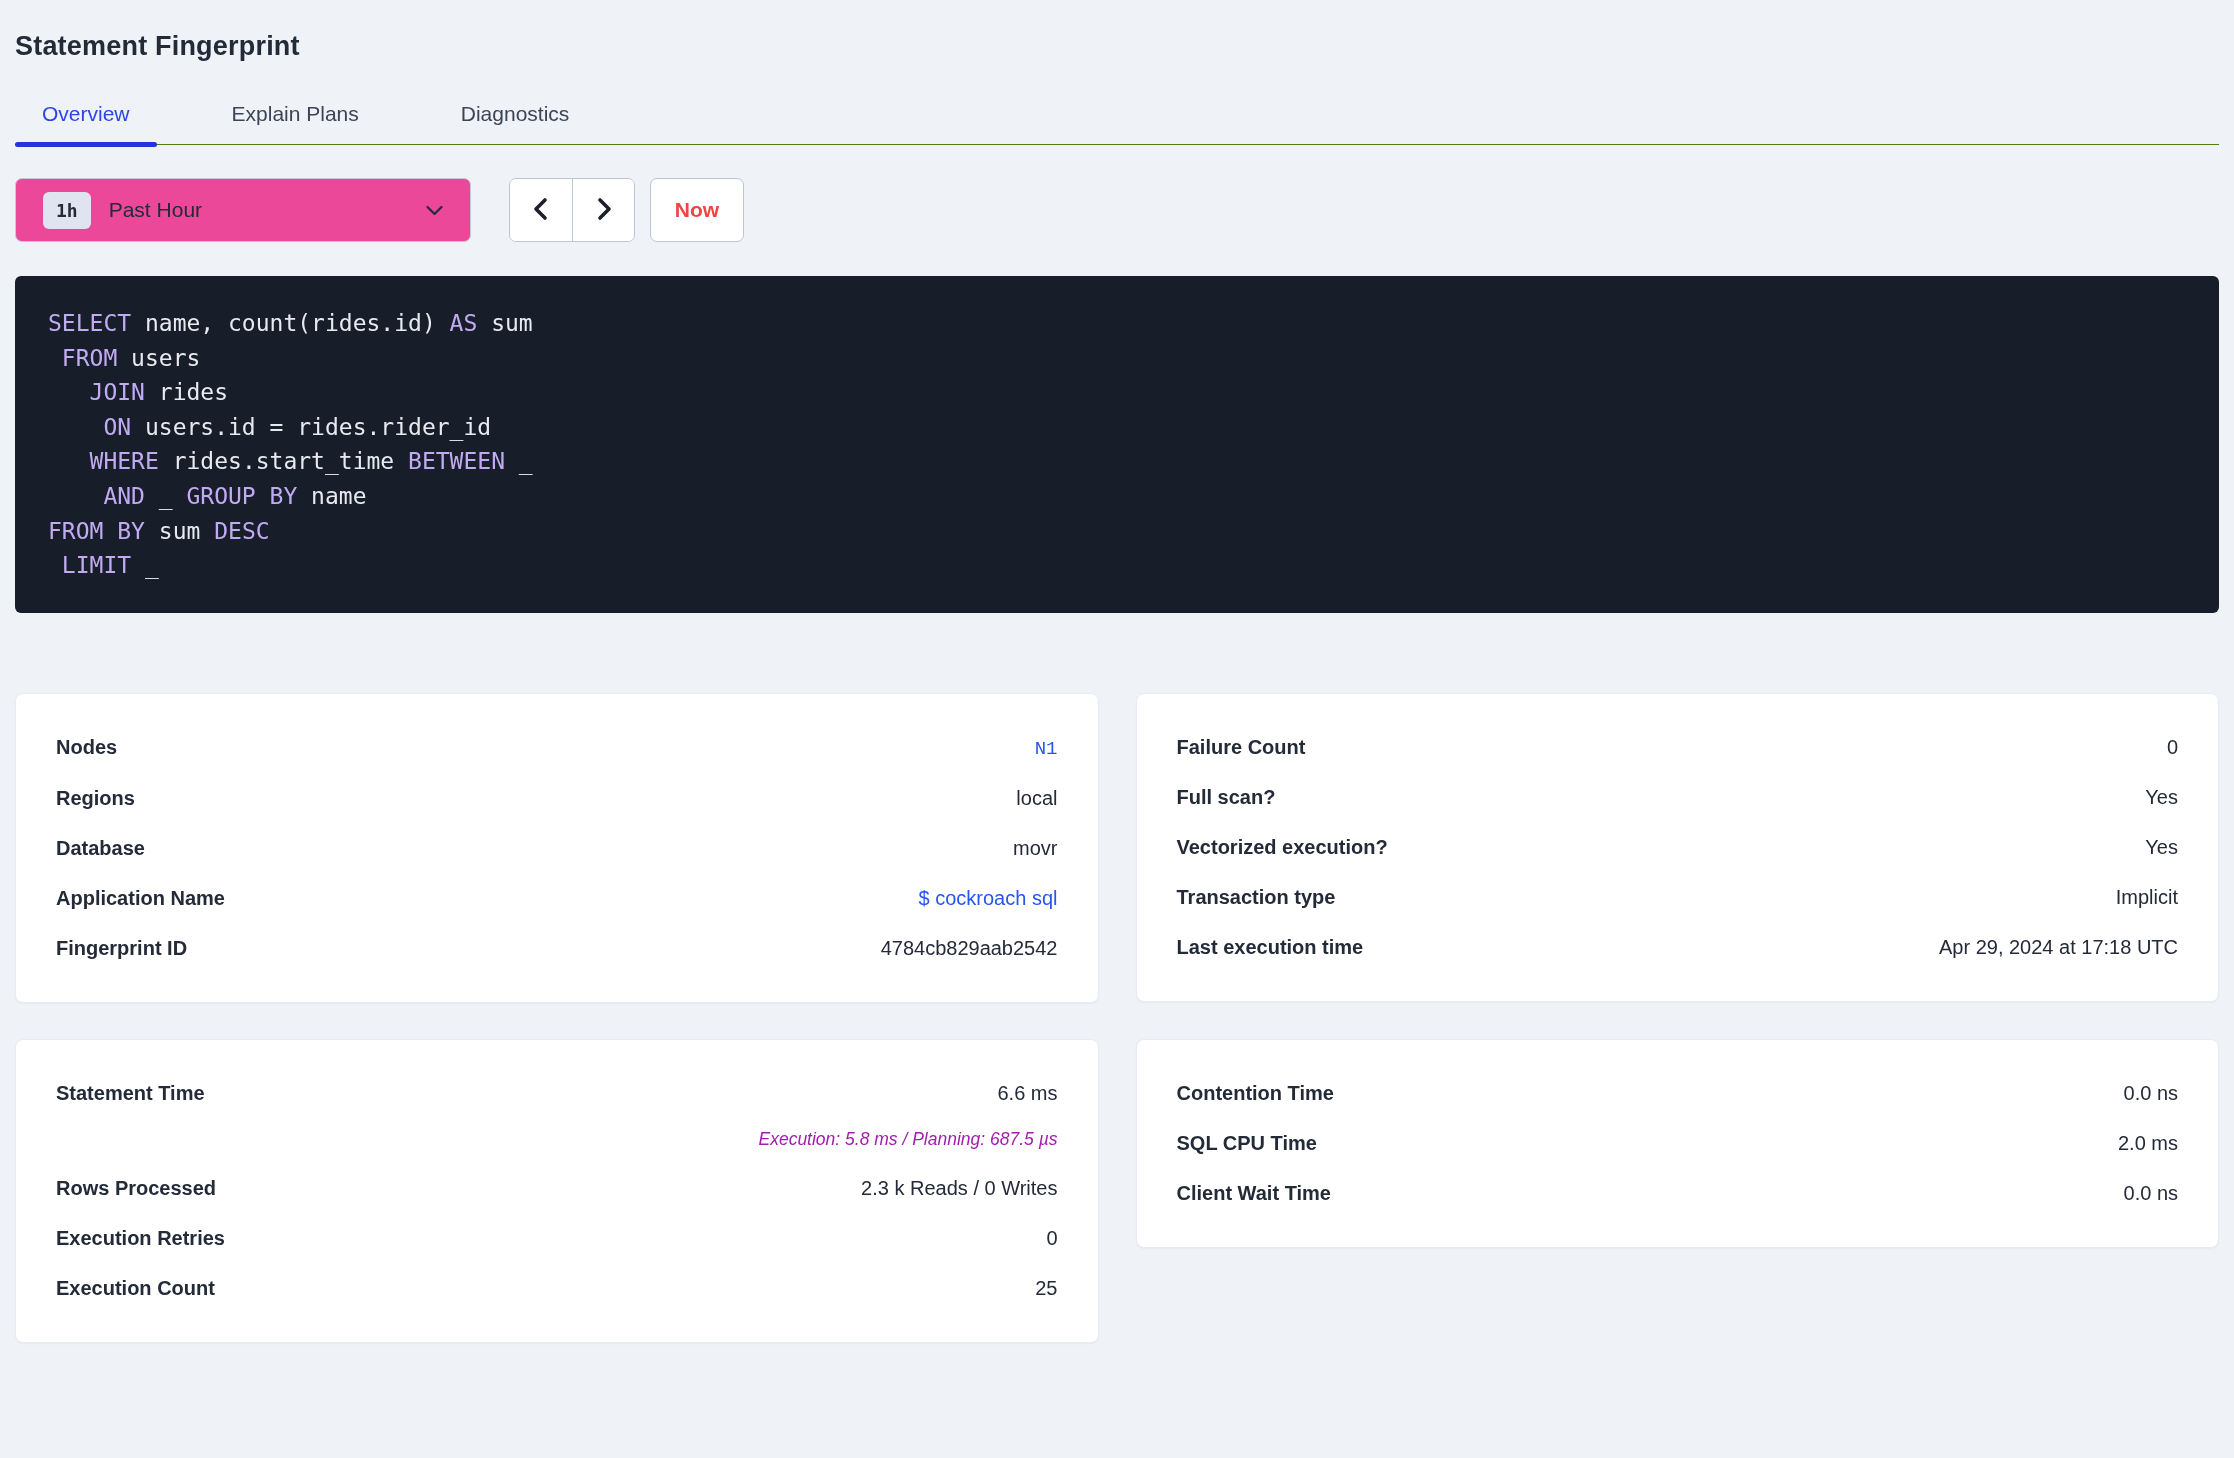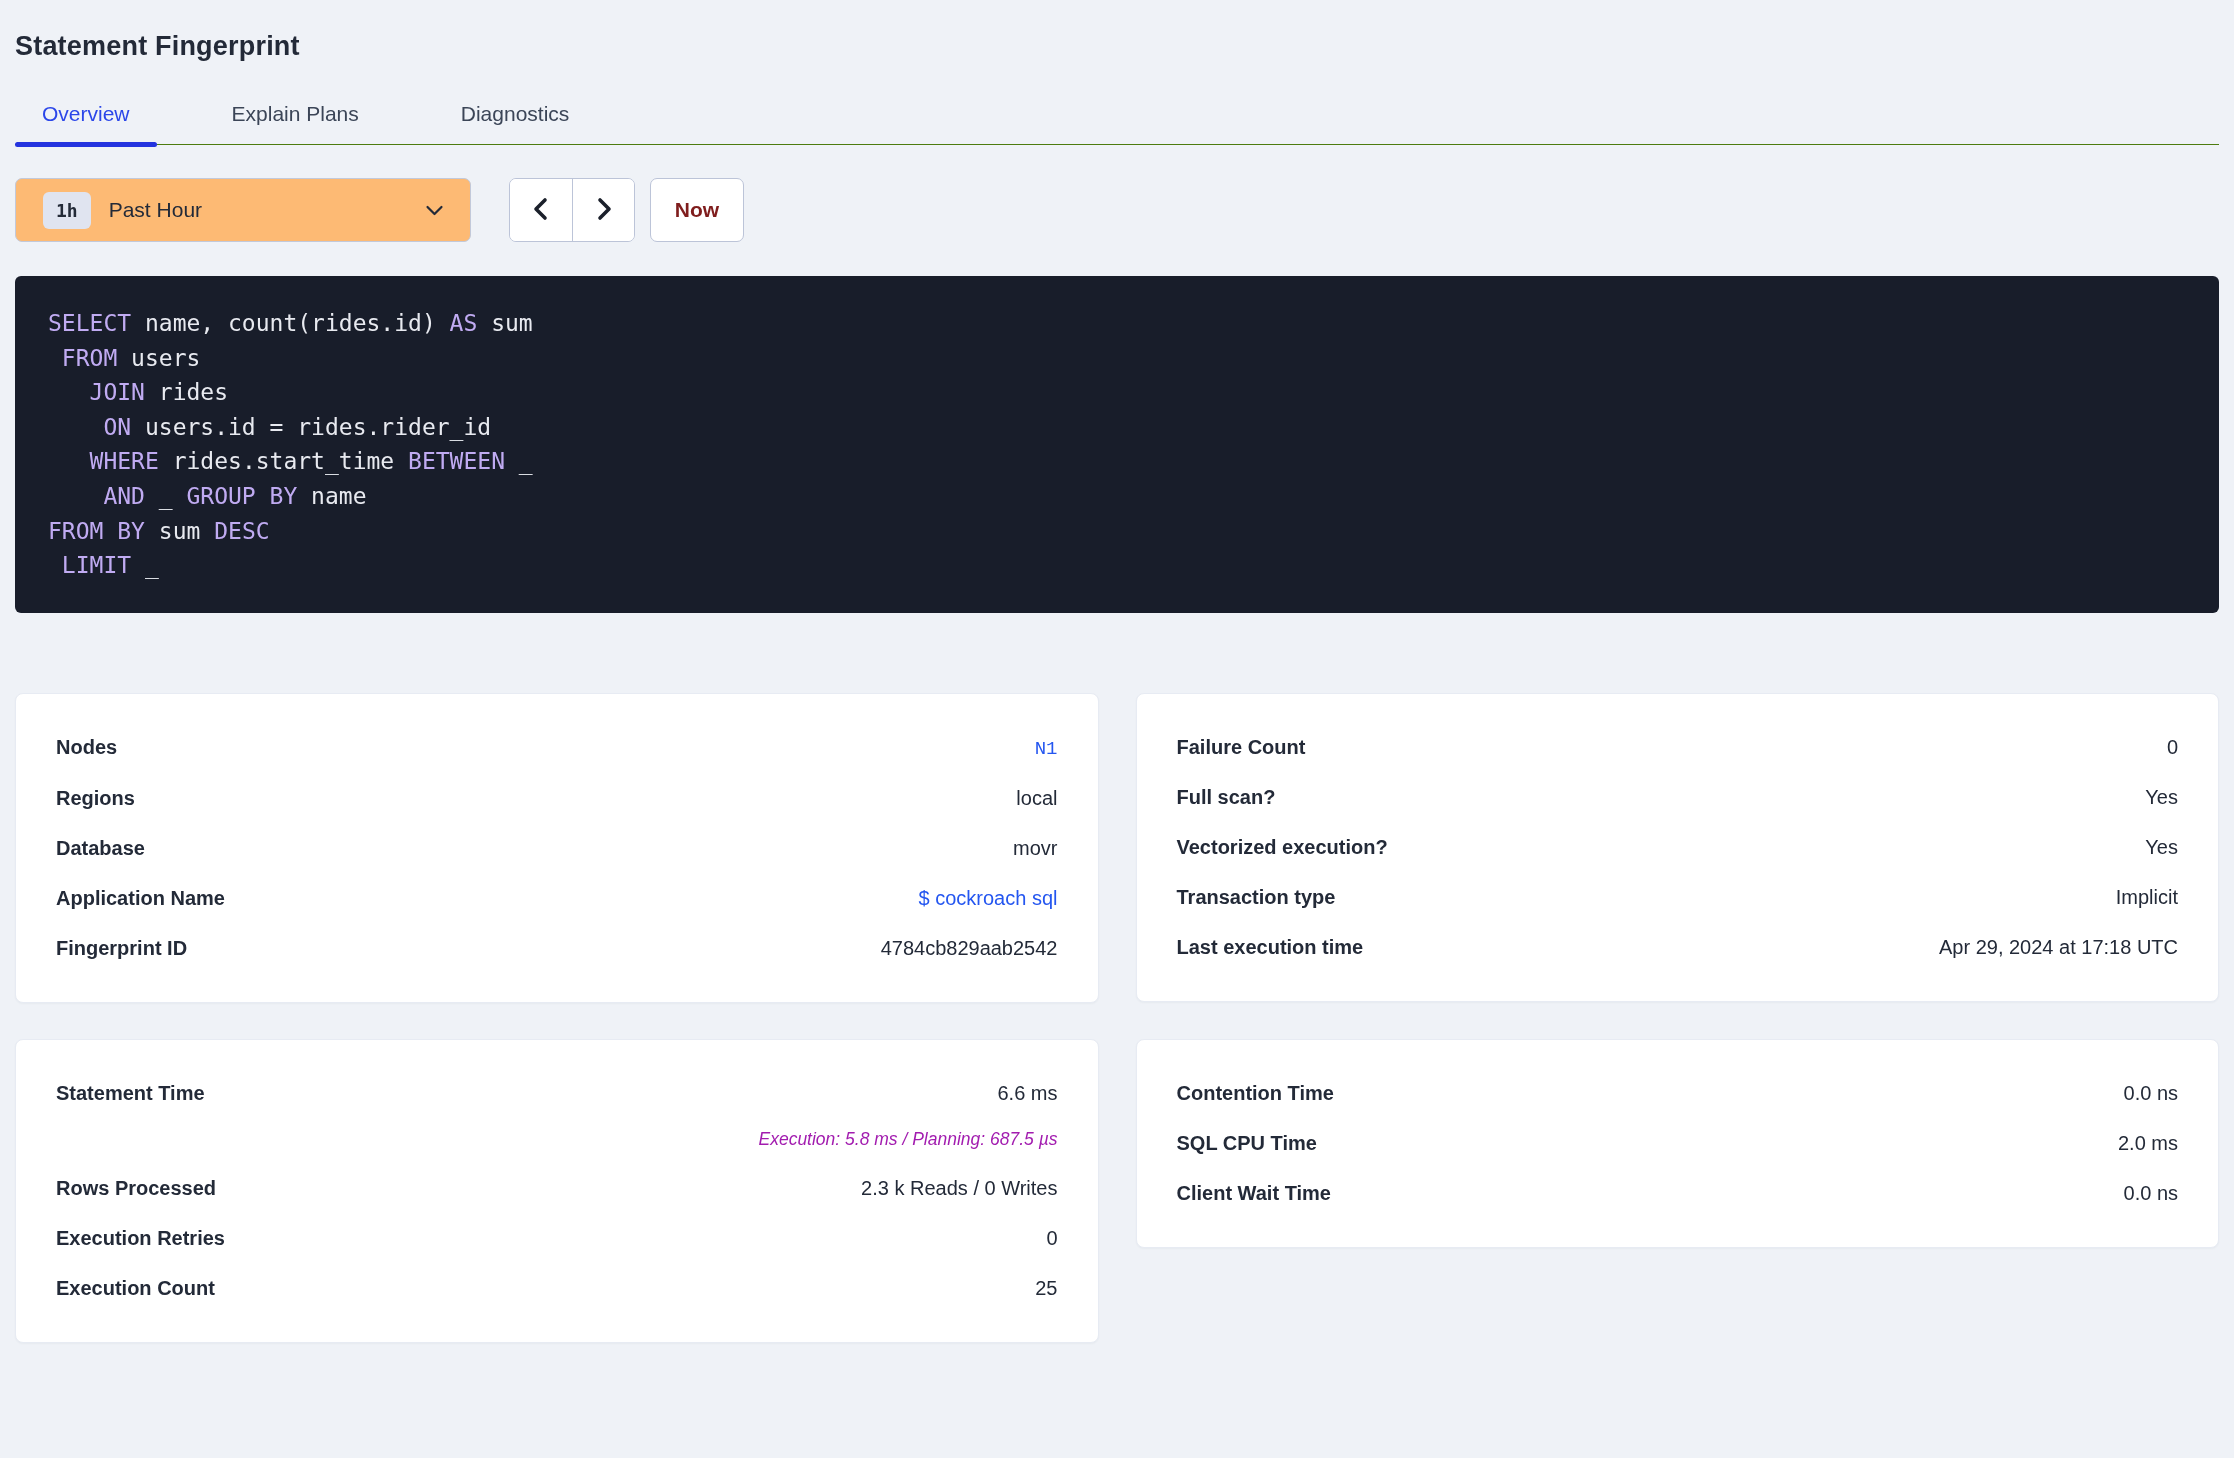--- a/index.html
+++ b/index.html
@@ -28,21 +28,21 @@
   }
   .tab.active { color:#2b46e9; }
   .tab.active::after {
     content:""; position:absolute; left:0; right:0; bottom:-3px; height:5px;
     border-radius:3px; background:#2434df;
   }
 
   
   .controls { display:flex; align-items:stretch; margin-top:33px; height:64px; }
   .dropdown {
-    width:456px; border:1px solid #c2c9da; border-radius:7px; background:#fdba74;
+    width:456px; border:1px solid #c2c9da; border-radius:7px; background:#ec4899;
     display:flex; align-items:center; padding:0 26px 0 27px; cursor:pointer;
   }
   .range-badge {
     background:#e0e4f0; border-radius:6px; color:#232a38;
     font-family:"DejaVu Sans Mono", monospace; font-weight:700; font-size:18px;
     padding:8px 13px;
   }
   .range-label { margin-left:18px; font-size:21px; color:#232a38; }
   .dd-chevron { margin-left:auto; }
   .pager {
@@ -50,21 +50,21 @@
     background:#fff; overflow:hidden;
   }
   .pager button {
     width:62px; border:none; background:#fff; display:flex; align-items:center;
     justify-content:center; cursor:pointer; padding:0;
   }
   .pager button + button { border-left:1px solid #bcc4d8; }
   .now-button {
     margin-left:15px; width:94px; border:1px solid #bcc4d8; border-radius:7px;
     background:#fff; font-family:"Liberation Sans", sans-serif; font-weight:600;
-    font-size:21px; color:#7f1d1d; cursor:pointer;
+    font-size:21px; color:#ef4444; cursor:pointer;
   }
 
   
   .stats-line { margin:40px 0 0 0; font-size:20px; color:#232a38; }
   .stats-line strong { font-weight:700; }
 
   
   .sql-box {
     margin:34px 0 0 0; background:#181d2a; border-radius:6px; padding:30px 33px;
     font-family:"DejaVu Sans Mono", monospace; font-size:23px; line-height:34.6px;

